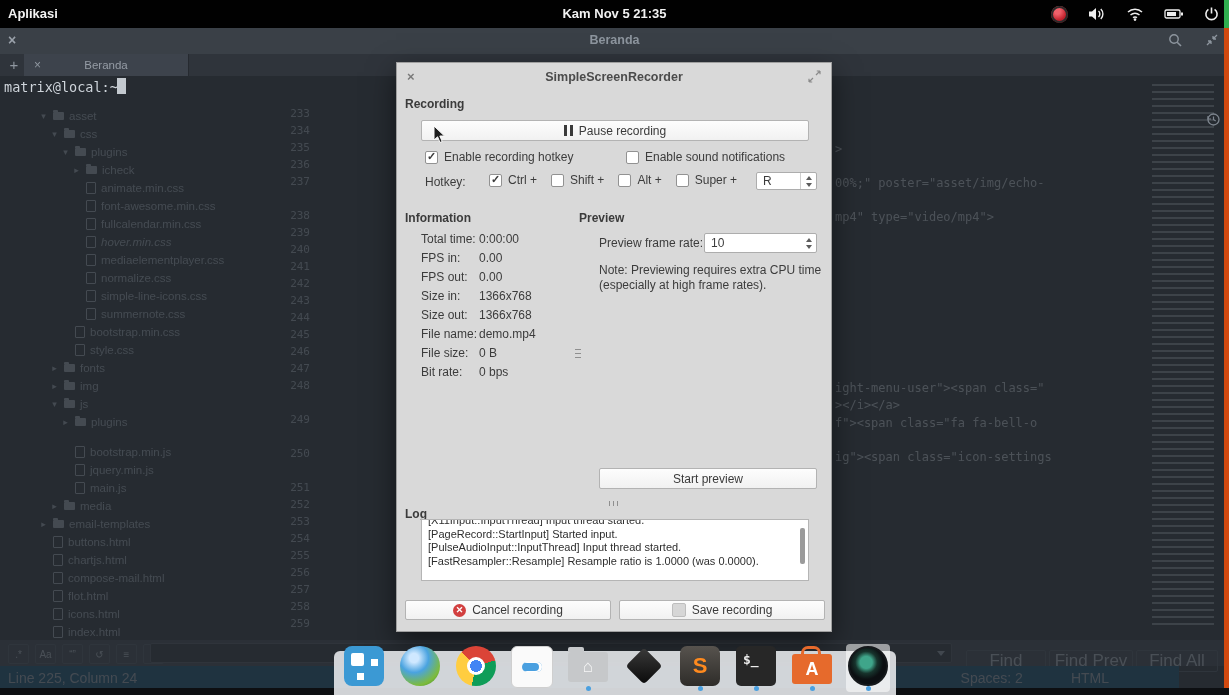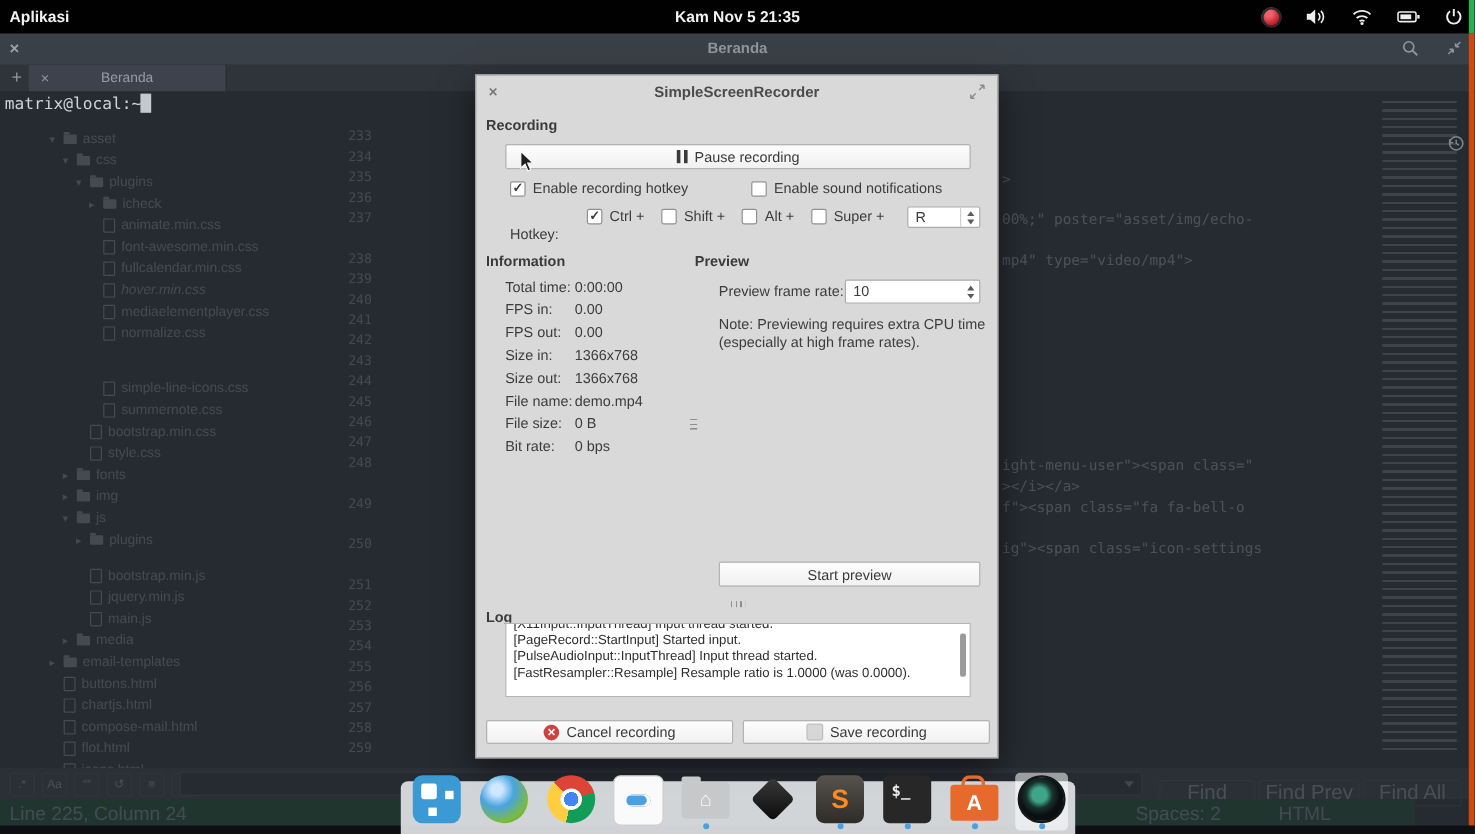--- a/index.html
+++ b/index.html
@@ -55,22 +55,22 @@
   .findbar{position:absolute;left:0;top:564px;width:1229px;height:26px;background:#3a414a;}
   .fb-icons{position:absolute;left:8px;top:4px;display:flex;gap:6px;}
   .fb-ico{width:19px;height:18px;border:1px solid #4a525c;border-radius:2px;color:#aeb6bf;
           font-size:10px;display:flex;align-items:center;justify-content:center;}
   .fb-input{position:absolute;left:150px;top:3px;width:800px;height:18px;background:#262b31;
             border:1px solid #49515b;border-radius:2px;}
   .fb-chev{position:absolute;right:6px;top:7px;width:0;height:0;border-left:4px solid transparent;
            border-right:4px solid transparent;border-top:5px solid #8f99a3;}
   .fb-btn{height:20px;border:1px solid #4a525c;border-radius:2px;color:#aeb6bf;font-size:17px;
           display:flex;align-items:center;justify-content:center;position:absolute;top:10px;}
-  .statusbar{position:absolute;left:0;top:590px;width:1179px;height:22px;background:#14532d;
-             color:#9aa4ae;font-size:16px;}
+  .statusbar{position:absolute;left:0;top:590px;width:1179px;height:22px;background:#0c4a6e;
+             color:#9aa4ae;font-size:14px;}
   .sb-left{position:absolute;left:8px;top:4px;}
   .sb-right{position:absolute;right:70px;top:4px;display:flex;gap:48px;}
 
   
   .prompt{left:4px;top:79px;font-family:"DejaVu Sans Mono",monospace;font-size:13.5px;color:#ced4da;}
   .cursor{left:117px;top:78px;width:9px;height:16px;background:#c3c9cf;}
 
   
   .strip-green{left:1224px;top:0;width:5px;height:28px;background:#2fae4f;}
   .strip-orange{left:1224px;top:28px;width:5px;height:660px;background:#d1490f;}
@@ -220,21 +220,21 @@
           <span class="ticon"></span>
           <span class="tlabel">mediaelementplayer.css</span>
         </div>
 
         <div class="tree-row k-file" style="padding-left: 50px;">
           <span class="arrow"></span>
           <span class="ticon"></span>
           <span class="tlabel">normalize.css</span>
         </div>
 
-        <div class="tree-row k-file" style="padding-left: 50px; margin-top: 28px;">
+        <div class="tree-row k-file" style="padding-left: 50px;">
           <span class="arrow"></span>
           <span class="ticon"></span>
           <span class="tlabel">simple-line-icons.css</span>
         </div>
 
         <div class="tree-row k-file" style="padding-left: 50px;">
           <span class="arrow"></span>
           <span class="ticon"></span>
           <span class="tlabel">summernote.css</span>
         </div>
@@ -504,21 +504,21 @@
 
     <div class="abs cbrow" style="left:28px;top:87px;">
       <span class="cb on"></span>
       <span>Enable recording hotkey</span>
     </div>
     <div class="abs cbrow" style="left:229px;top:87px;">
       <span class="cb"></span>
       <span>Enable sound notifications</span>
     </div>
 
-    <div class="abs" style="left:28px;top:112px;margin-top:13px;">Hotkey:</div>
+    <div class="abs" style="left:28px;top:112px;">Hotkey:</div>
     <div class="abs mods" style="left:92px;top:110px;">
 
         <div class="cbrow">
           <span class="cb on"></span>
           <span>Ctrl +</span>
         </div>
 
         <div class="cbrow">
           <span class="cb"></span>
           <span>Shift +</span>

